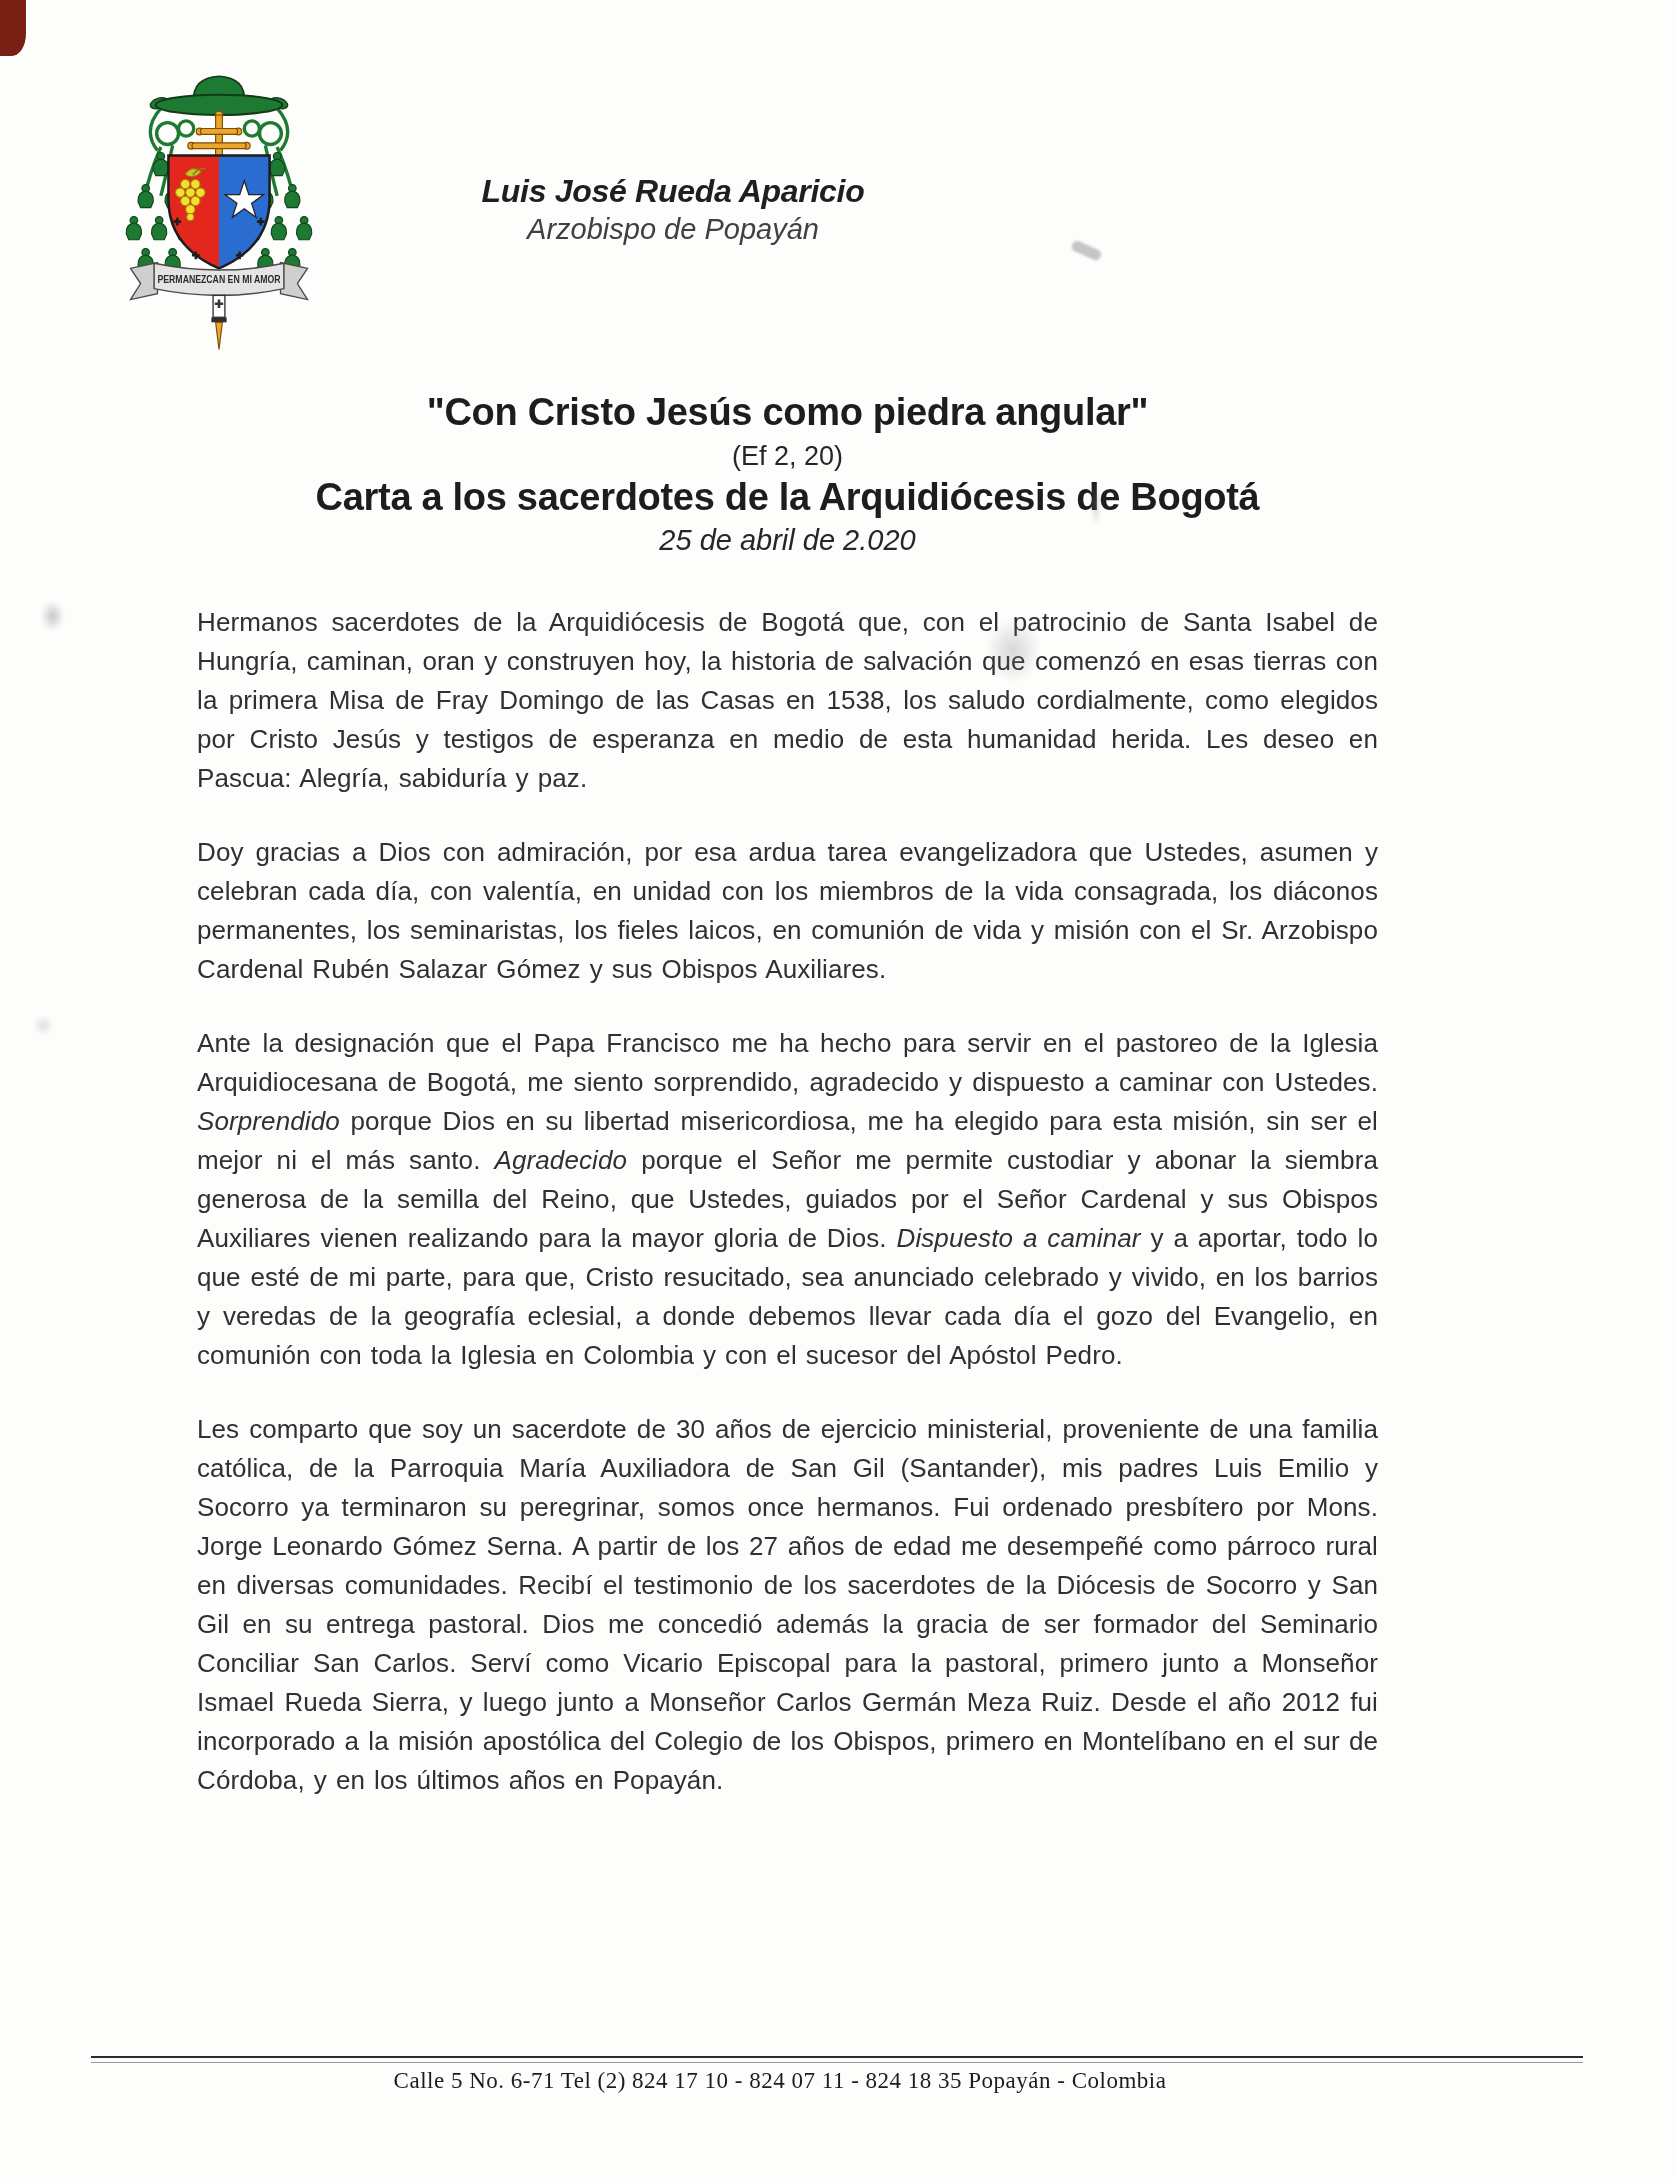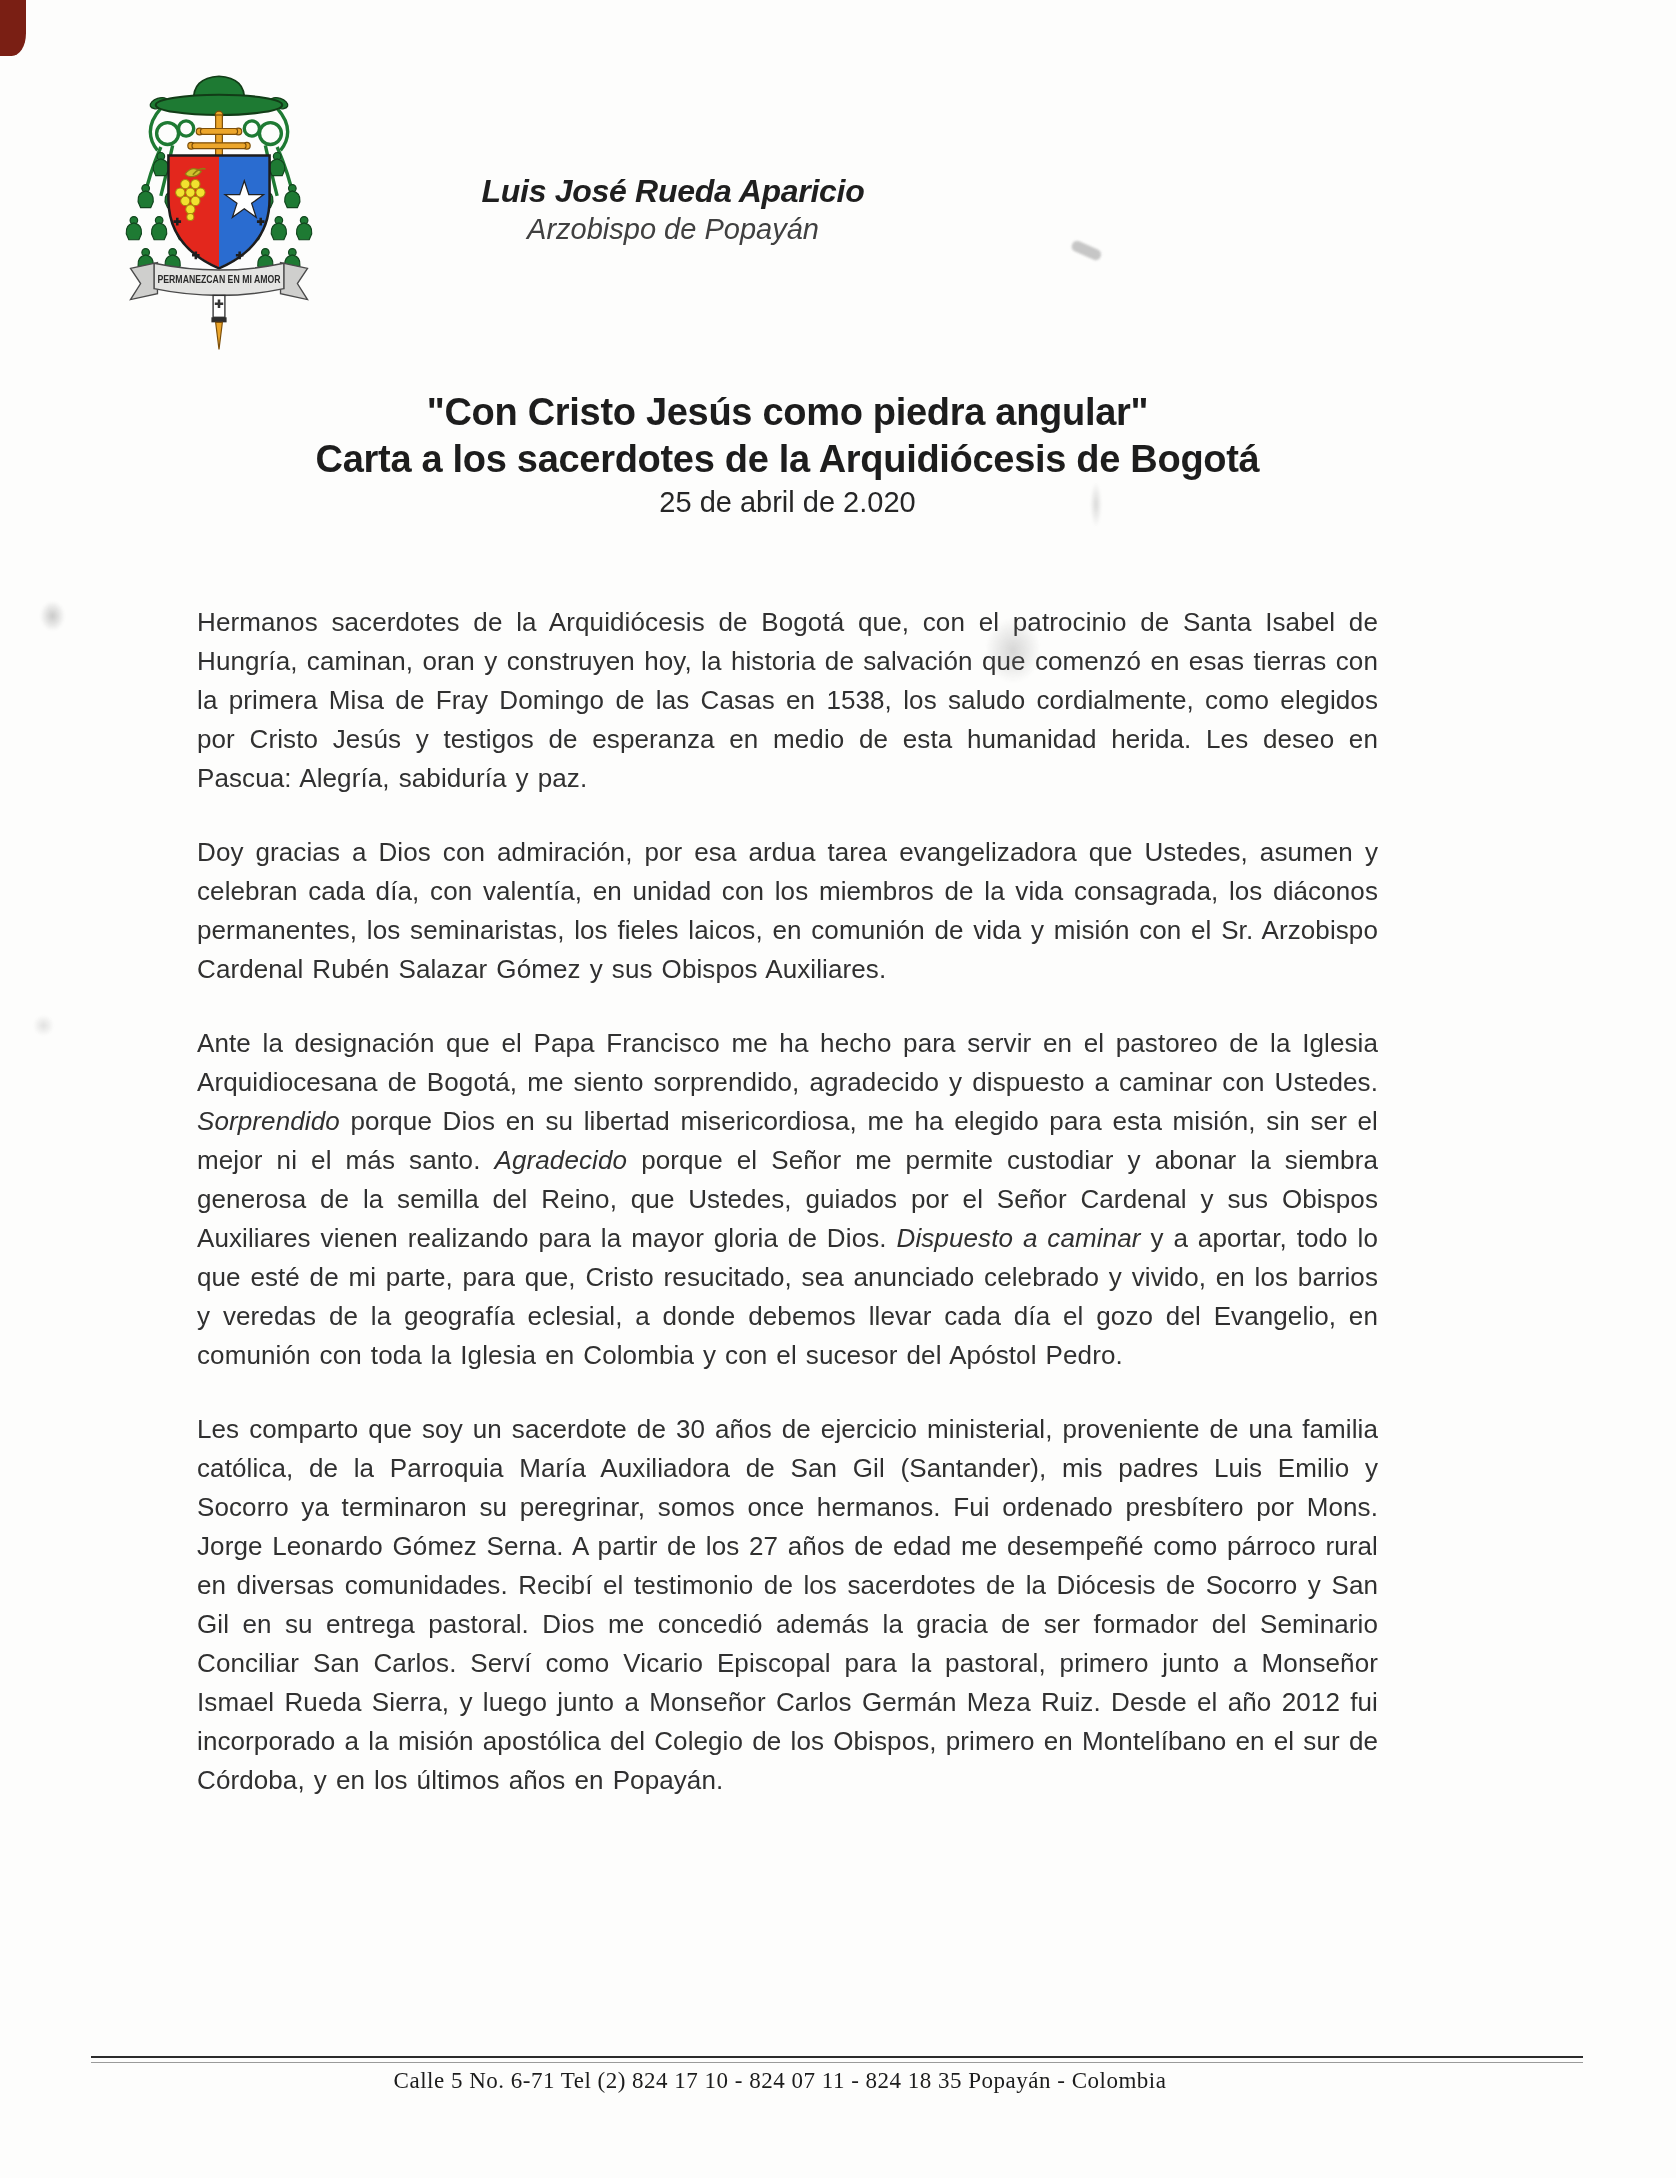--- a/index.html
+++ b/index.html
@@ -41,21 +41,21 @@
   .letterhead .role{font-size:29px;font-style:italic;line-height:37px;color:#404040;}
 
   
   .title-block{
     position:absolute;left:197px;top:388px;width:1181px;
     text-align:center;color:#1d1d1d;
   }
   .title-block .quote{font-size:38px;font-weight:bold;line-height:49px;letter-spacing:-0.3px;}
   .title-block .reference{font-size:27px;line-height:38px;color:#262626;}
   .title-block .subtitle{font-size:38px;font-weight:bold;line-height:44px;letter-spacing:-0.3px;}
-  .title-block .date{font-size:29px;line-height:42px;color:#262626;}
+  .title-block .date{font-size:29px;line-height:42px;color:#262626;font-style:italic;}
 
   
   .letter-body{
     position:absolute;left:197px;top:603px;width:1181px;
     font-size:26px;line-height:39px;text-align:justify;
     color:#303030;letter-spacing:0.1px;word-spacing:1.7px;
   }
   .letter-body p{margin:0 0 35px 0;}
   .letter-body em{}
 
@@ -186,20 +186,21 @@
     </g>
   </svg>
 
   <div class="letterhead">
     <div class="name">Luis José Rueda Aparicio</div>
     <div class="role">Arzobispo de Popayán</div>
   </div>
 
   <div class="title-block">
     <div class="quote">"Con Cristo Jesús como piedra angular"</div>
+    <div class="reference">(Ef 2, 20)</div>
     <div class="subtitle">Carta a los sacerdotes de la Arquidiócesis de Bogotá</div>
     <div class="date">25 de abril de 2.020</div>
   </div>
 
   <div class="letter-body">
       <p><span>Hermanos sacerdotes de la Arquidiócesis de Bogotá que, con el patrocinio de Santa Isabel de Hungría, caminan, oran y construyen hoy, la historia de salvación que comenzó en esas tierras con la primera Misa de Fray Domingo de las Casas en 1538, los saludo cordialmente, como elegidos por Cristo Jesús y testigos de esperanza en medio de esta humanidad herida. Les deseo en Pascua: Alegría, sabiduría y paz.</span></p>
       <p><span>Doy gracias a Dios con admiración, por esa ardua tarea evangelizadora que Ustedes, asumen y celebran cada día, con valentía, en unidad con los miembros de la vida consagrada, los diáconos permanentes, los seminaristas, los fieles laicos, en comunión de vida y misión con el Sr. Arzobispo Cardenal Rubén Salazar Gómez y sus Obispos Auxiliares.</span></p>
       <p><span>Ante la designación que el Papa Francisco me ha hecho para servir en el pastoreo de la Iglesia Arquidiocesana de Bogotá, me siento sorprendido, agradecido y dispuesto a caminar con Ustedes. </span><em>Sorprendido</em><span> porque Dios en su libertad misericordiosa, me ha elegido para esta misión, sin ser el mejor ni el más santo. </span><em>Agradecido</em><span> porque el Señor me permite custodiar y abonar la siembra generosa de la semilla del Reino, que Ustedes, guiados por el Señor Cardenal y sus Obispos Auxiliares vienen realizando para la mayor gloria de Dios. </span><em>Dispuesto a caminar</em><span> y a aportar, todo lo que esté de mi parte, para que, Cristo resucitado, sea anunciado celebrado y vivido, en los barrios y veredas de la geografía eclesial, a donde debemos llevar cada día el gozo del Evangelio, en comunión con toda la Iglesia en Colombia y con el sucesor del Apóstol Pedro.</span></p>
       <p><span>Les comparto que soy un sacerdote de 30 años de ejercicio ministerial, proveniente de una familia católica, de la Parroquia María Auxiliadora de San Gil (Santander), mis padres Luis Emilio y Socorro ya terminaron su peregrinar, somos once hermanos. Fui ordenado presbítero por Mons. Jorge Leonardo Gómez Serna. A partir de los 27 años de edad me desempeñé como párroco rural en diversas comunidades. Recibí el testimonio de los sacerdotes de la Diócesis de Socorro y San Gil en su entrega pastoral. Dios me concedió además la gracia de ser formador del Seminario Conciliar San Carlos. Serví como Vicario Episcopal para la pastoral, primero junto a Monseñor Ismael Rueda Sierra, y luego junto a Monseñor Carlos Germán Meza Ruiz. Desde el año 2012 fui incorporado a la misión apostólica del Colegio de los Obispos, primero en Montelíbano en el sur de Córdoba, y en los últimos años en Popayán.</span></p>
     </div>

